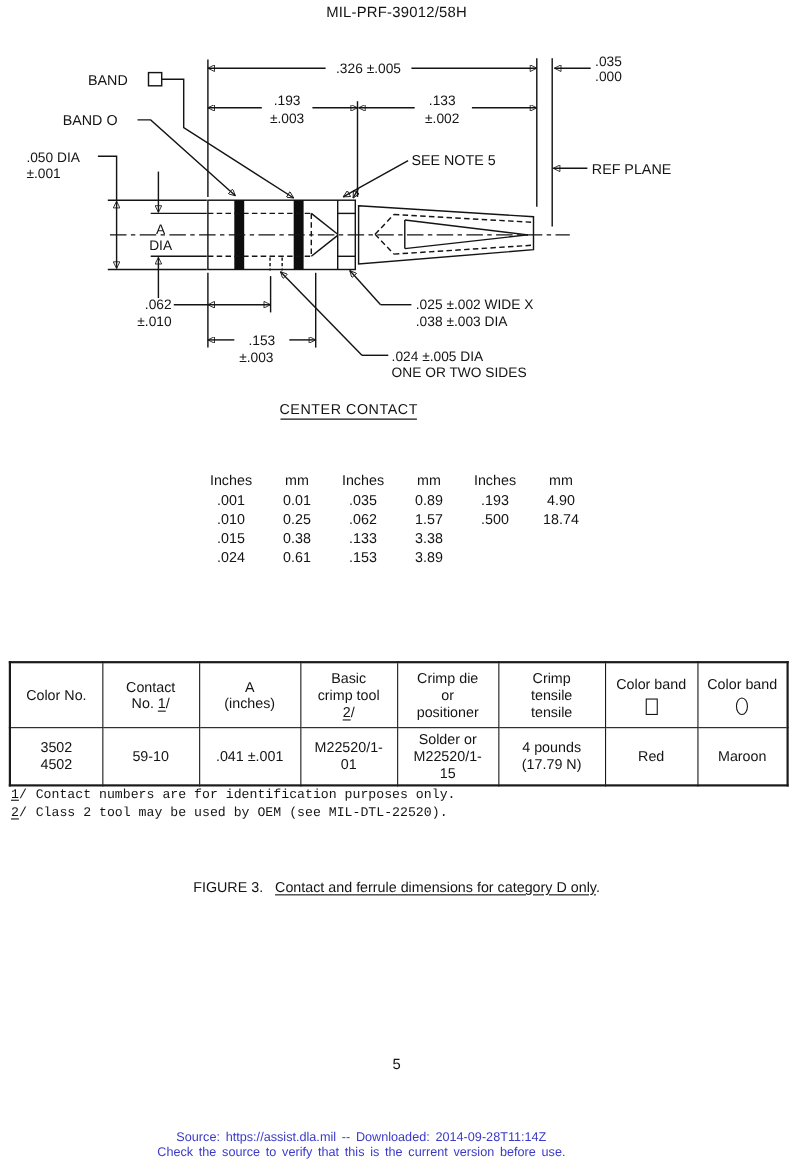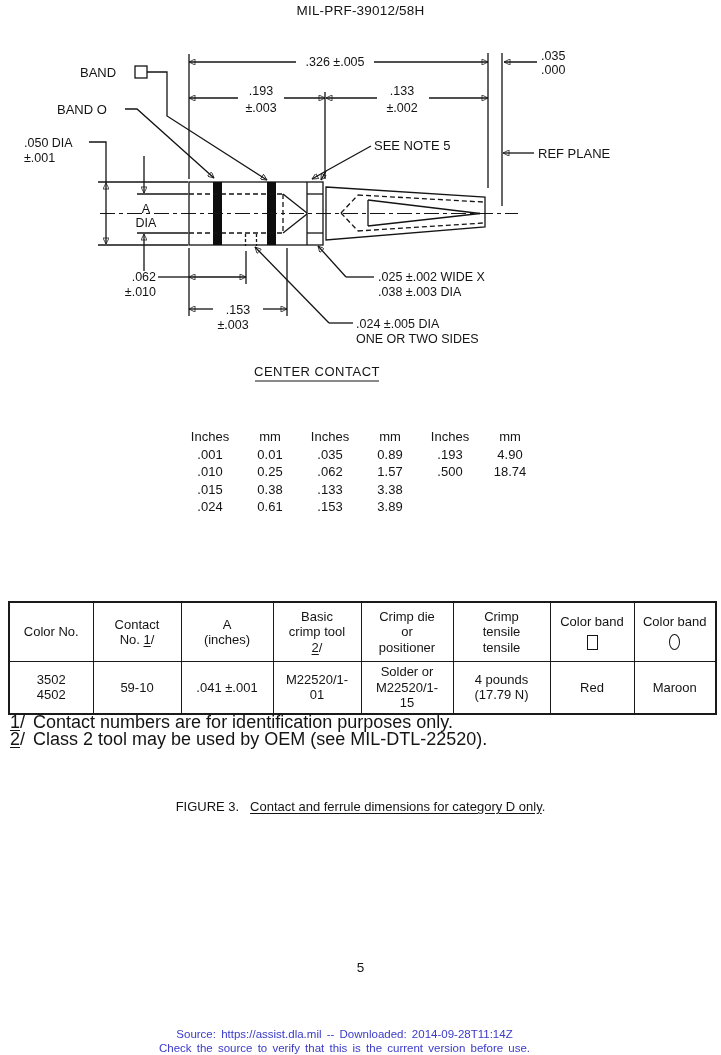--- a/index.html
+++ b/index.html
@@ -29,25 +29,25 @@
   #maintbl{position:absolute;left:8px;top:601px;width:707px;border-collapse:collapse;
     table-layout:fixed;border:2px solid #1a1a1a;}
   #maintbl th,#maintbl td{border:1.2px solid #1a1a1a;font-size:13px;font-weight:400;
     text-align:center;vertical-align:middle;line-height:15.5px;padding:2px 1px;}
   #maintbl .hrow th{height:54px;}
   #maintbl .drow td{height:46px;}
   .sym-square{display:block;width:9px;height:13px;border:1.4px solid #141414;margin:5px auto 0;}
   .sym-oval{display:block;width:9px;height:14px;border:1.4px solid #141414;border-radius:50%;margin:4px auto 0;}
   u{text-decoration:underline;text-underline-offset:2px;}
   
-  #footnotes{left:10px;top:714px;font-size:18px;line-height:16.5px;}
+  #footnotes{left:10px;top:714px;font-size:12px;line-height:16.5px;font-family:Liberation Mono, monospace;}
   #footnotes .ftext{margin-left:8px;}
   #figcap{left:0;top:799px;width:721px;text-align:center;font-size:13px;}
   #pagenum{left:0;top:960px;width:721px;text-align:center;font-size:13.5px;}
-  #footer{left:16px;top:1028px;width:657px;text-align:center;font-size:11.5px;
+  #footer{left:0;top:1028px;width:657px;text-align:center;font-size:11.5px;
     line-height:13.5px;color:#3a3ac9;word-spacing:2px;}
 </style>
 </head>
 <body>
 
 <div class="abs" id="doc-title">MIL-PRF-39012/58H</div>
 
 <svg class="abs" id="draw" width="721" height="400" viewBox="0 0 721 400">
   <defs>
     <marker id="arrw" viewBox="0 0 10 10" refX="10" refY="5" markerWidth="11" markerHeight="6" orient="auto-start-reverse" markerUnits="userSpaceOnUse">

